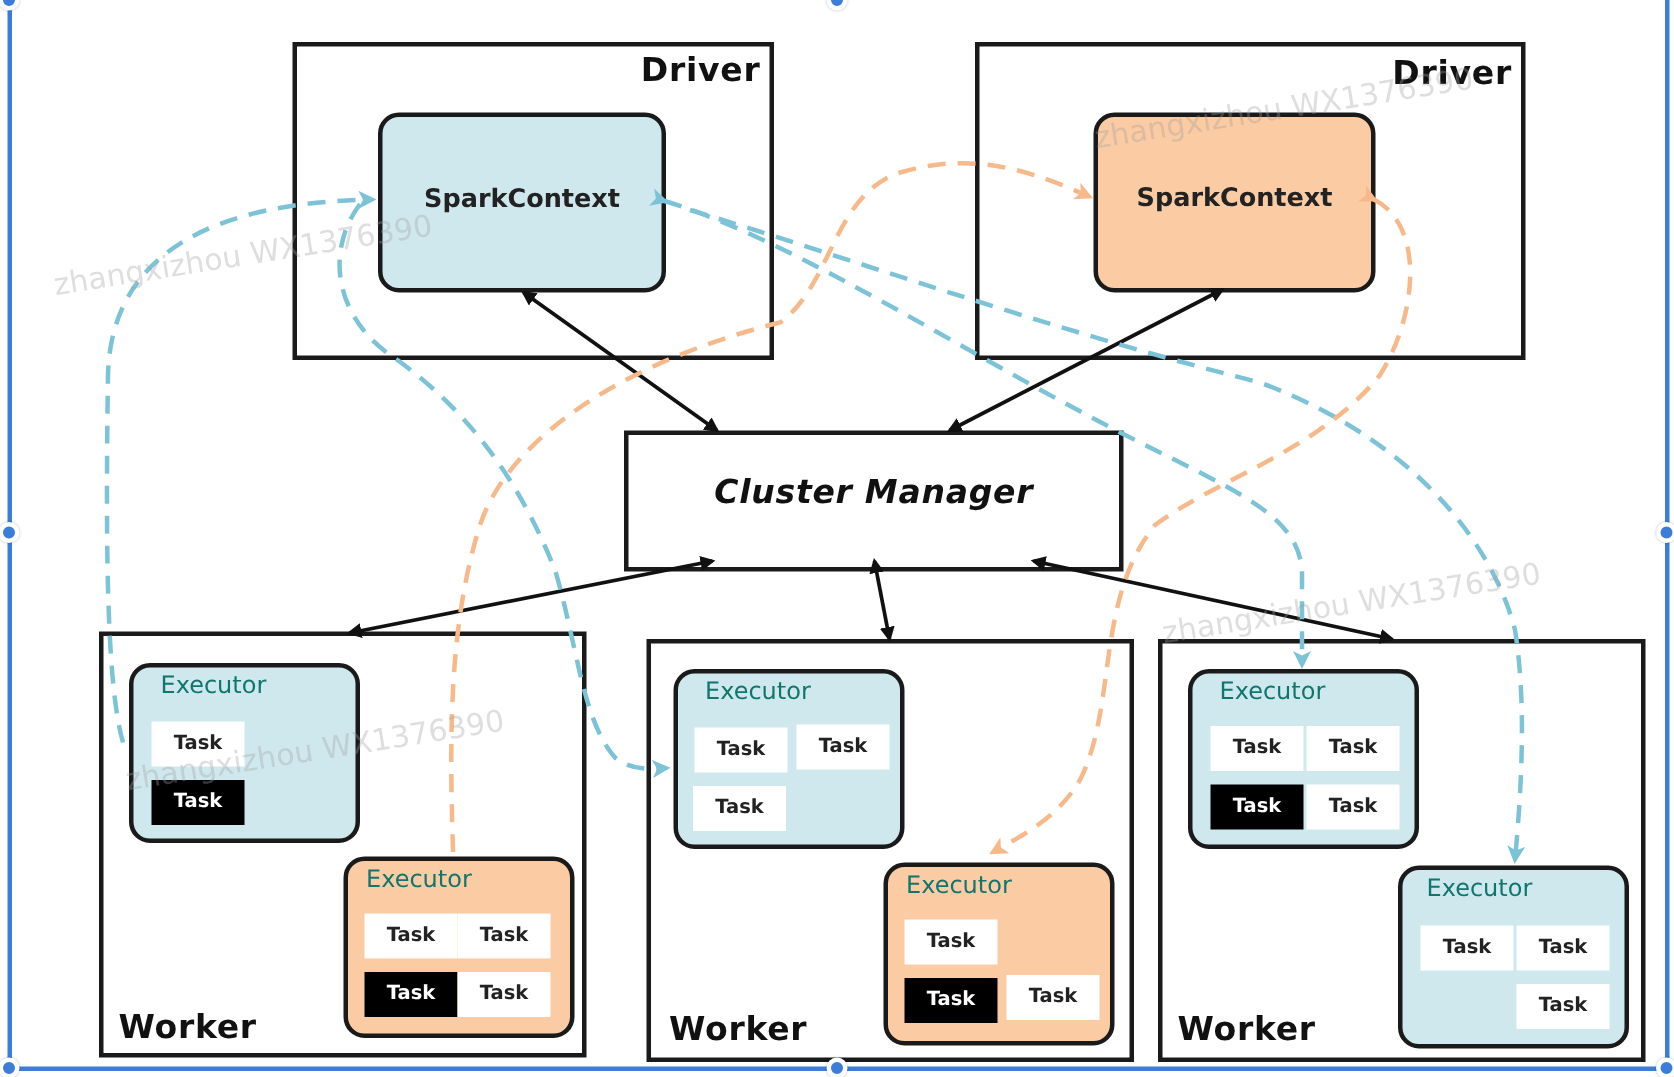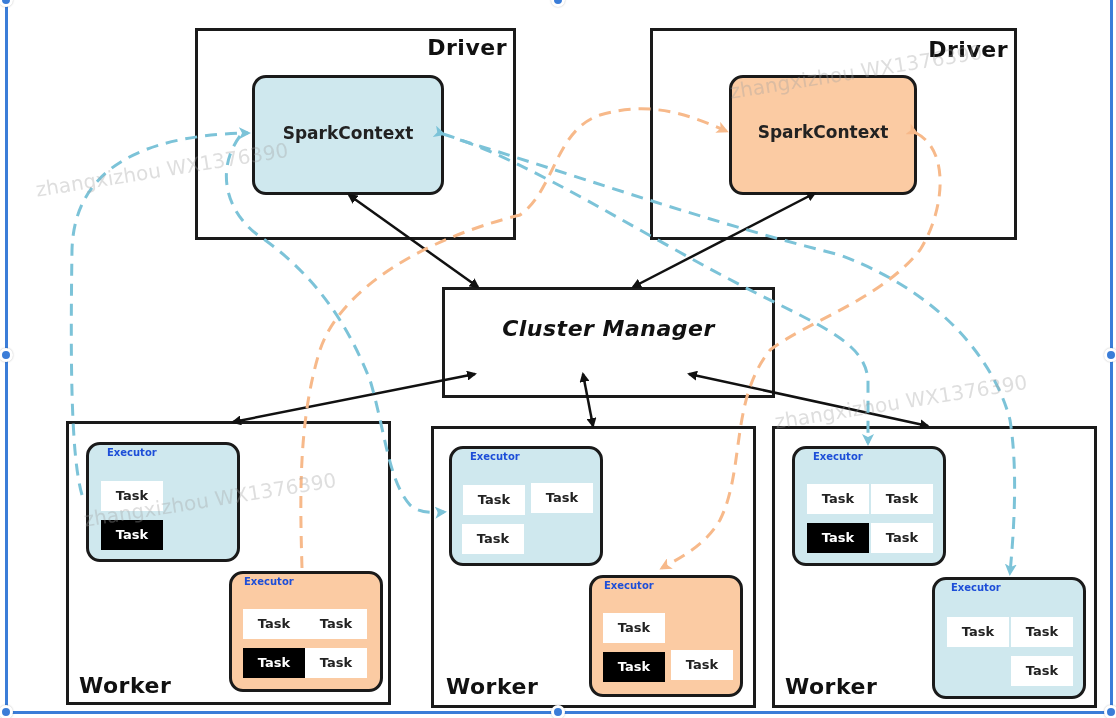--- a/index.html
+++ b/index.html
@@ -10,21 +10,21 @@
             background: #3b7dd8; border: 3px solid #ffffff; box-shadow: 0 0 2px rgba(0,0,0,0.25);
             box-sizing: border-box; }
   .box { position: absolute; box-sizing: border-box; border: 3px solid #1a1a1a; background: #fff; }
   .rbox { position: absolute; box-sizing: border-box; border: 3px solid #1a1a1a; border-radius: 14px; }
   .blue { background: #cfe8ee; }
   .orange { background: #fbcba3; }
   .lbl-big { position: absolute; font-family: "DejaVu Sans", sans-serif; font-weight: bold;
              font-size: 22px; color: #111; letter-spacing: 0.5px; }
   .lbl-sc { position: absolute; left: 0; right: 0; text-align: center; font-weight: bold;
             font-size: 17px; color: #222; }
-  .lbl-exec { position: absolute; left: 18px; top: 2px; font-size: 10px; font-weight: bold; color: #1d4ed8; }
+  .lbl-exec { position: absolute; left: 18px; top: 2px; font-size: 16px; font-weight: normal; color: #0f766e; }
   .task { position: absolute; width: 62px; height: 30px; background: #ffffff;
           font-size: 13px; font-weight: bold; color: #222; text-align: center; line-height: 30px; }
   .task.dark { background: #000; color: #fff; }
   .watermark { position: absolute; font-family: "DejaVu Sans", sans-serif; font-size: 20px;
                color: rgba(160,160,160,0.35); transform: rotate(-9deg); transform-origin: left top;
                white-space: nowrap; pointer-events: none; }
   svg.overlay { position: absolute; left: 0; top: 0; }
 </style>
 </head>
 <body>
@@ -40,21 +40,21 @@
   </div>
 </div>
 
 <div class="box" style="left:650px;top:28px;width:367px;height:212px;">
   <span class="lbl-big" style="right:6px;top:6px;">Driver</span>
   <div class="rbox orange" style="left:76px;top:44px;width:188px;height:120px;">
     <span class="lbl-sc" style="top:44px;">SparkContext</span>
   </div>
 </div>
 
-<div class="box" style="left:416px;top:287px;width:333px;height:111px;margin-left:26px;">
+<div class="box" style="left:416px;top:287px;width:333px;height:94px;">
   <span class="lbl-big" style="left:0;right:0;text-align:center;top:26px;font-style:italic;">Cluster Manager</span>
 </div>
 
 <div class="box" style="left:66px;top:421px;width:325px;height:284px;">
   <span class="lbl-big" style="left:10px;bottom:4px;">Worker</span>
   <div class="rbox blue" style="left:17px;top:18px;width:154px;height:120px;">
     <span class="lbl-exec">Executor</span>
     <div class="task" style="left:12px;top:36px;">Task</div>
     <div class="task dark" style="left:12px;top:75px;">Task</div>
   </div>

